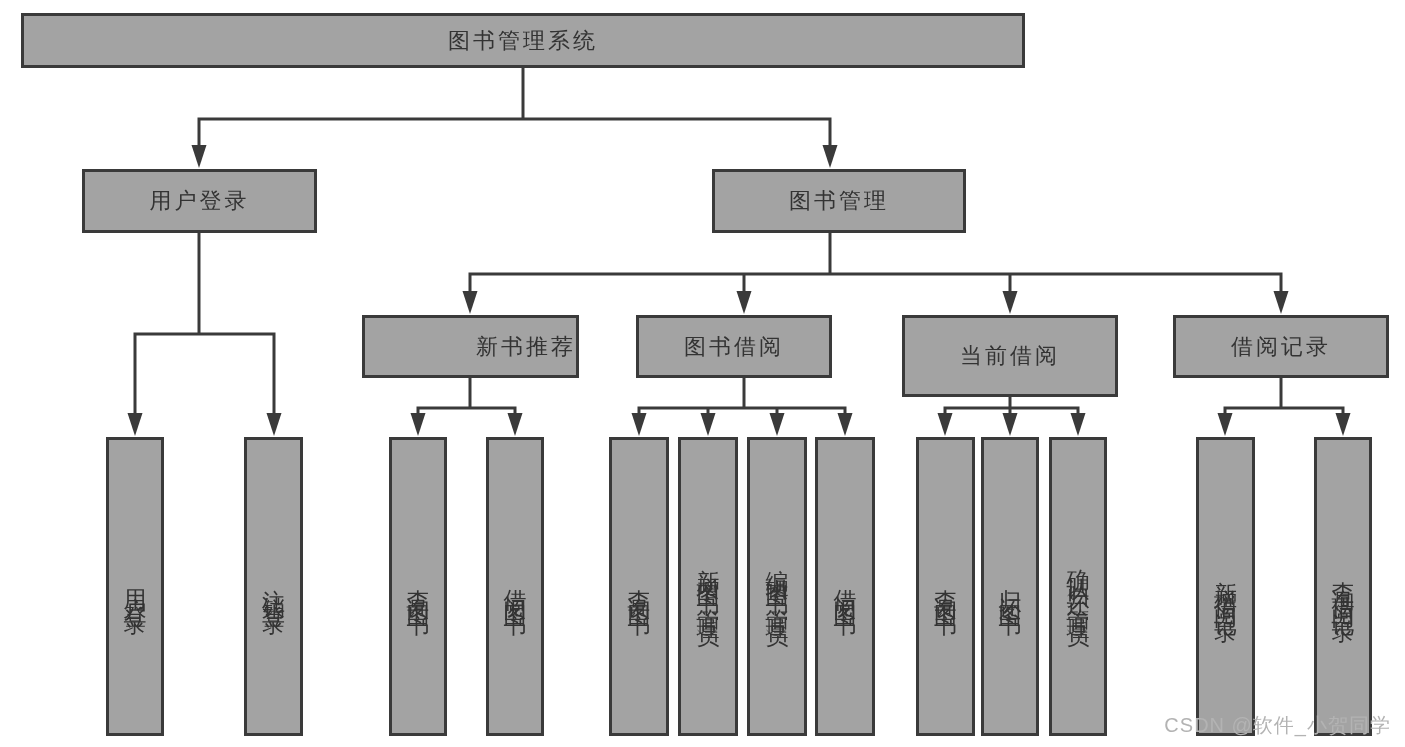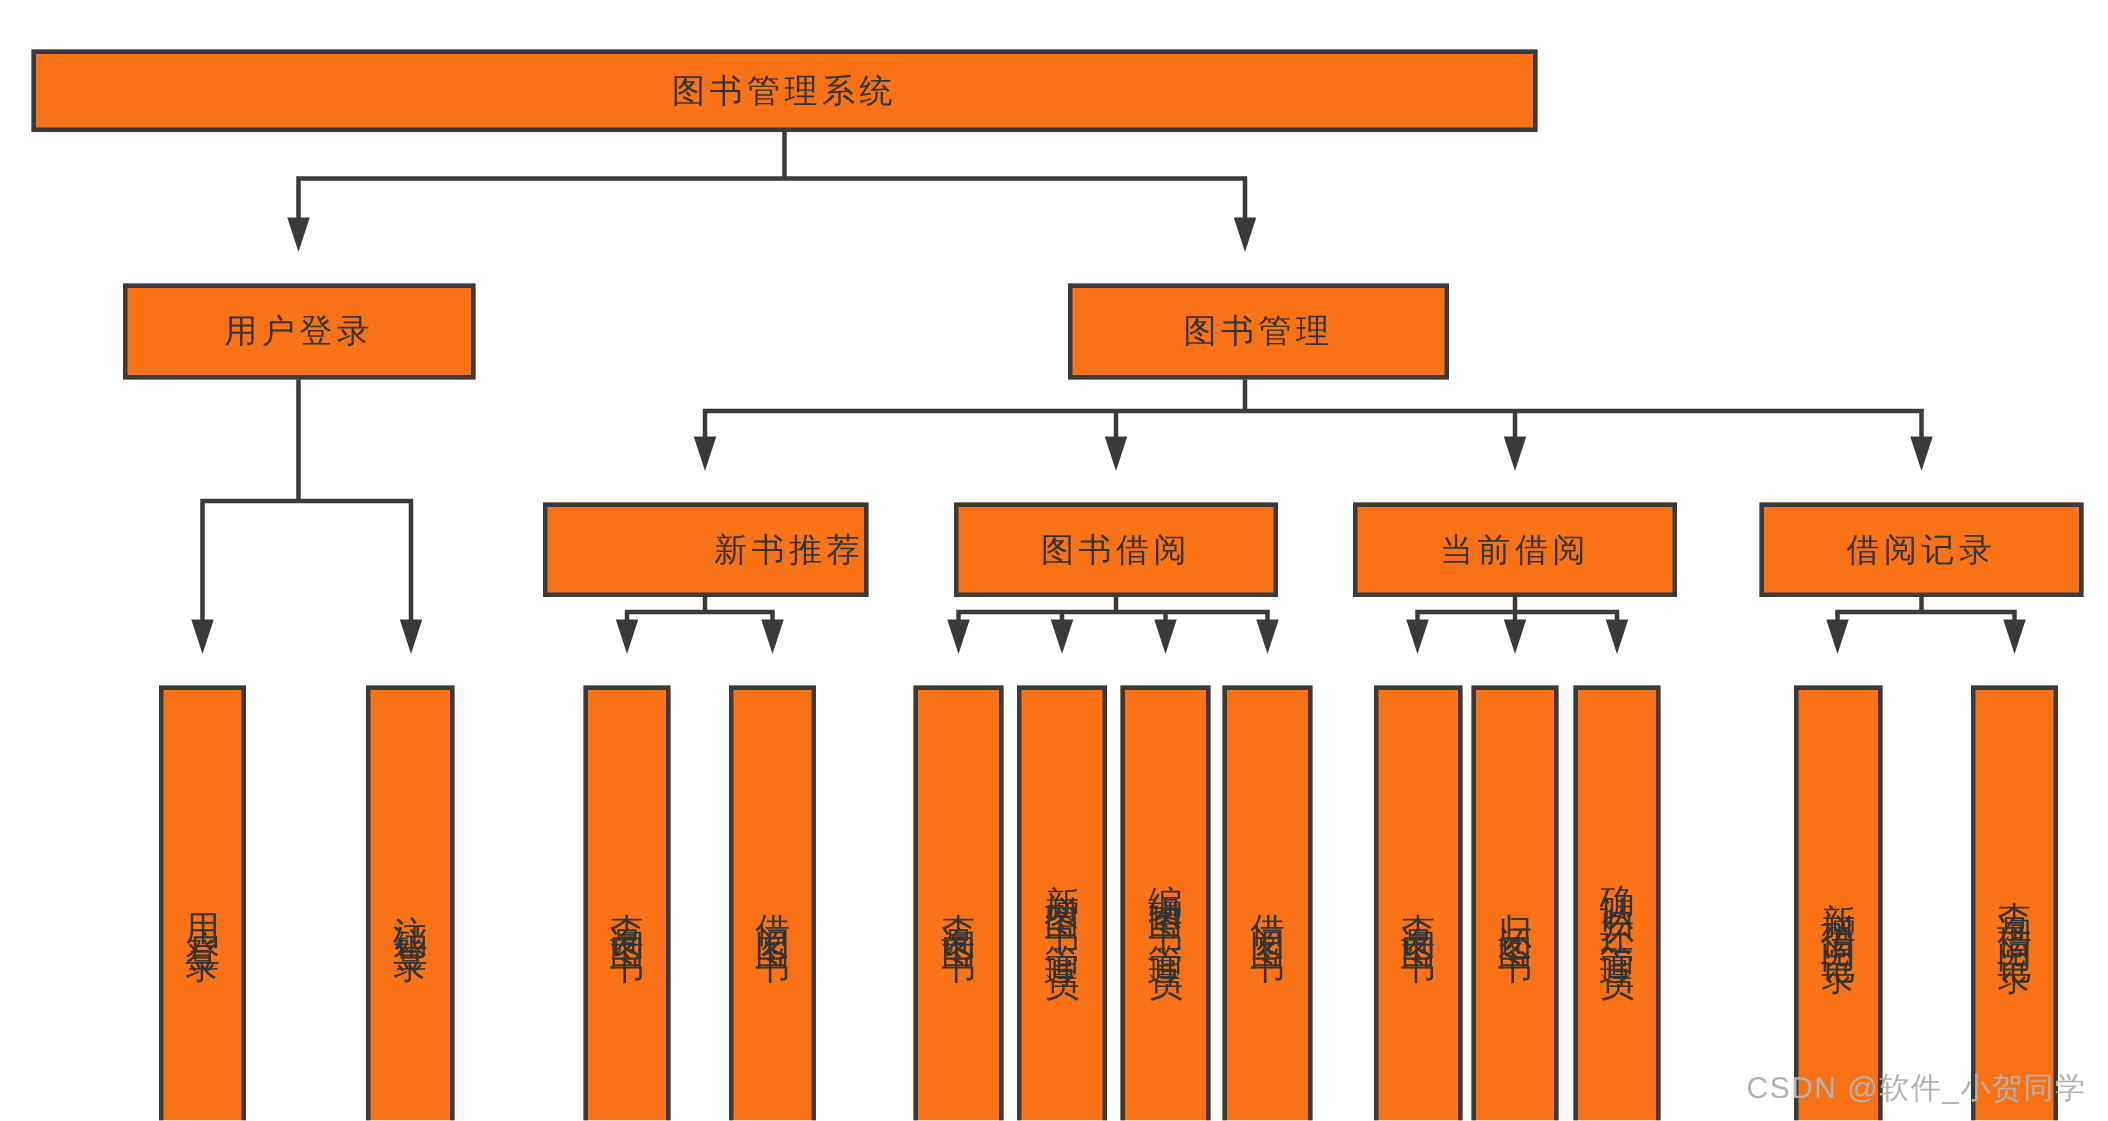--- a/index.html
+++ b/index.html
@@ -14,26 +14,25 @@
   }
   svg.connectors {
     position: absolute;
     left: 0; top: 0;
     width: 1405px; height: 747px;
   }
   .box {
     position: absolute;
     box-sizing: border-box;
     border: 3px solid #3a3a3a;
-    background: #f97316;
+    background: #a3a3a3;
     display: flex;
     align-items: center;
     justify-content: center;
     z-index: 2;
-    margin-top: 20px;
   }
   .hlabel {
     font-size: 22px;
     letter-spacing: 3px;
     white-space: nowrap;
     color: #333333;
   }
   .vlabel {
     writing-mode: vertical-rl;
     text-orientation: mixed;
@@ -120,24 +119,24 @@
   <div class="box" style="left:82px; top:169px; width:235px; height:64px;">
     <span class="hlabel">用户登录</span>
   </div>
   <div class="box" style="left:712px; top:169px; width:254px; height:64px;">
     <span class="hlabel">图书管理</span>
   </div>
 
   <div class="box" style="left:362px; top:315px; width:217px; height:63px;justify-content:flex-end;">
     <span class="hlabel">新书推荐</span>
   </div>
-  <div class="box" style="left:636px; top:315px; width:216px; height:63px;">
+  <div class="box" style="left:636px; top:315px; width:196px; height:63px;">
     <span class="hlabel">图书借阅</span>
   </div>
-  <div class="box" style="left:902px; top:315px; width:216px; height:63px;align-items:center;">
+  <div class="box" style="left:902px; top:315px; width:216px; height:82px;align-items:center;">
     <span class="hlabel">当前借阅</span>
   </div>
   <div class="box" style="left:1173px; top:315px; width:216px; height:63px;">
     <span class="hlabel">借阅记录</span>
   </div>
 
   <div class="box" style="left:106px; top:437px; width:58px; height:299px;">
     <span class="vlabel">用户登录</span>
   </div>
   <div class="box" style="left:244px; top:437px; width:59px; height:299px;">

